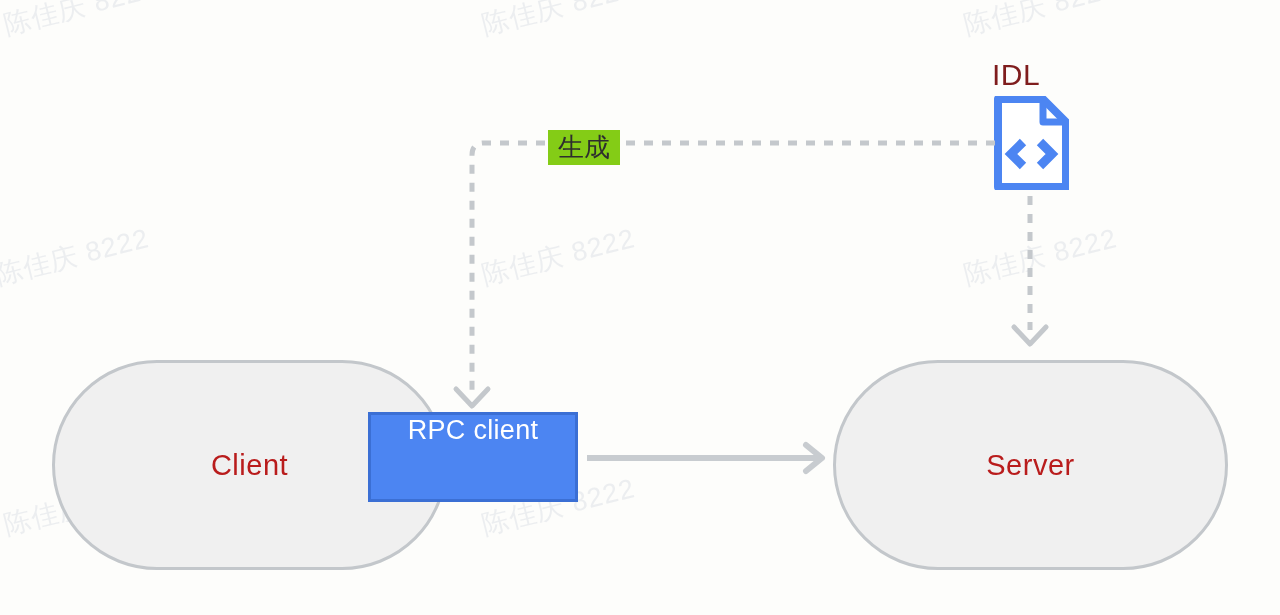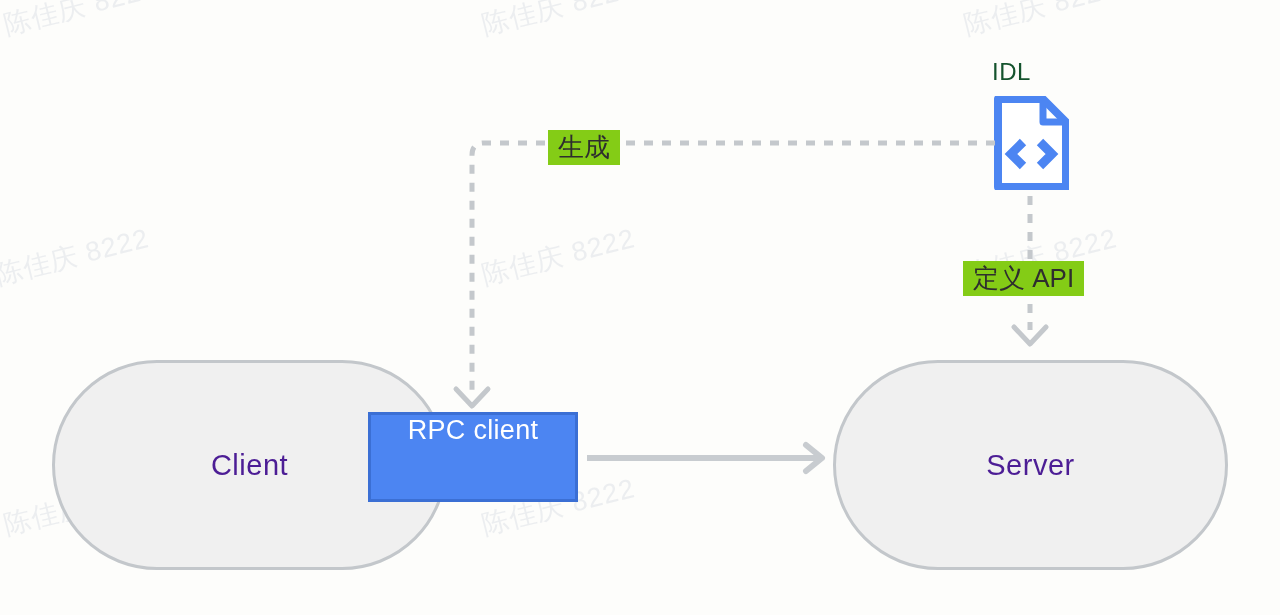--- a/index.html
+++ b/index.html
@@ -47,21 +47,21 @@
     background: #f0f0f0;
     border: 3px solid #c3c7cb;
     border-radius: 200px;
     box-sizing: border-box;
     display: flex;
     align-items: center;
     justify-content: center;
   }
   .capsule-label {
     font-size: 29px;
-    color: #4c1d95;
+    color: #b91c1c;
     letter-spacing: 0.5px;
   }
 
   #client-capsule { left: 52px;  top: 360px; width: 395px; height: 210px; }
   #server-capsule { left: 833px; top: 360px; width: 395px; height: 210px; justify-content: center; }
 
   #rpc-client-box {
     position: absolute;
     left: 368px;
     top: 412px;
@@ -90,22 +90,22 @@
     z-index: 3;
   }
   #label-shengcheng { left: 548px; top: 130px; }
   #label-dingyi-api { left: 963px; top: 261px; }
   #label-rpc-call   { left: 640px; top: 443px; }
 
   #idl-title {
     position: absolute;
     left: 992px;
     top: 58px;
-    font-size: 24px;
-    color: #14532d;
+    font-size: 30px;
+    color: #7f1d1d;
     letter-spacing: 0.5px;
   }
 
   #idl-icon {
     position: absolute;
     left: 993px;
     top: 96px;
     width: 76px;
     height: 94px;
   }
@@ -168,17 +168,16 @@
       <svg viewBox="0 0 76 94" width="76" height="94" xmlns="http://www.w3.org/2000/svg">
         <path d="M 5 3 L 50 3 L 73 26 L 73 91 L 5 91 Z" fill="#ffffff" stroke="#4c85f2" stroke-width="8" stroke-linejoin="round"></path>
         <path d="M 50 5 L 50 26 L 71 26" fill="none" stroke="#4c85f2" stroke-width="7" stroke-linejoin="round"></path>
         <path d="M 30 46 L 18 58 L 30 70" fill="none" stroke="#4c85f2" stroke-width="9" stroke-linecap="butt" stroke-linejoin="miter"></path>
         <path d="M 47 46 L 59 58 L 47 70" fill="none" stroke="#4c85f2" stroke-width="9" stroke-linecap="butt" stroke-linejoin="miter"></path>
       </svg>
     </div>
 
     <div class="edge-label" id="label-shengcheng">生成</div>
 
-    <div class="edge-label" id="label-dingyi-api">定义 API</div>
 
 
   </div>
 </div>
 
 </body></html>

